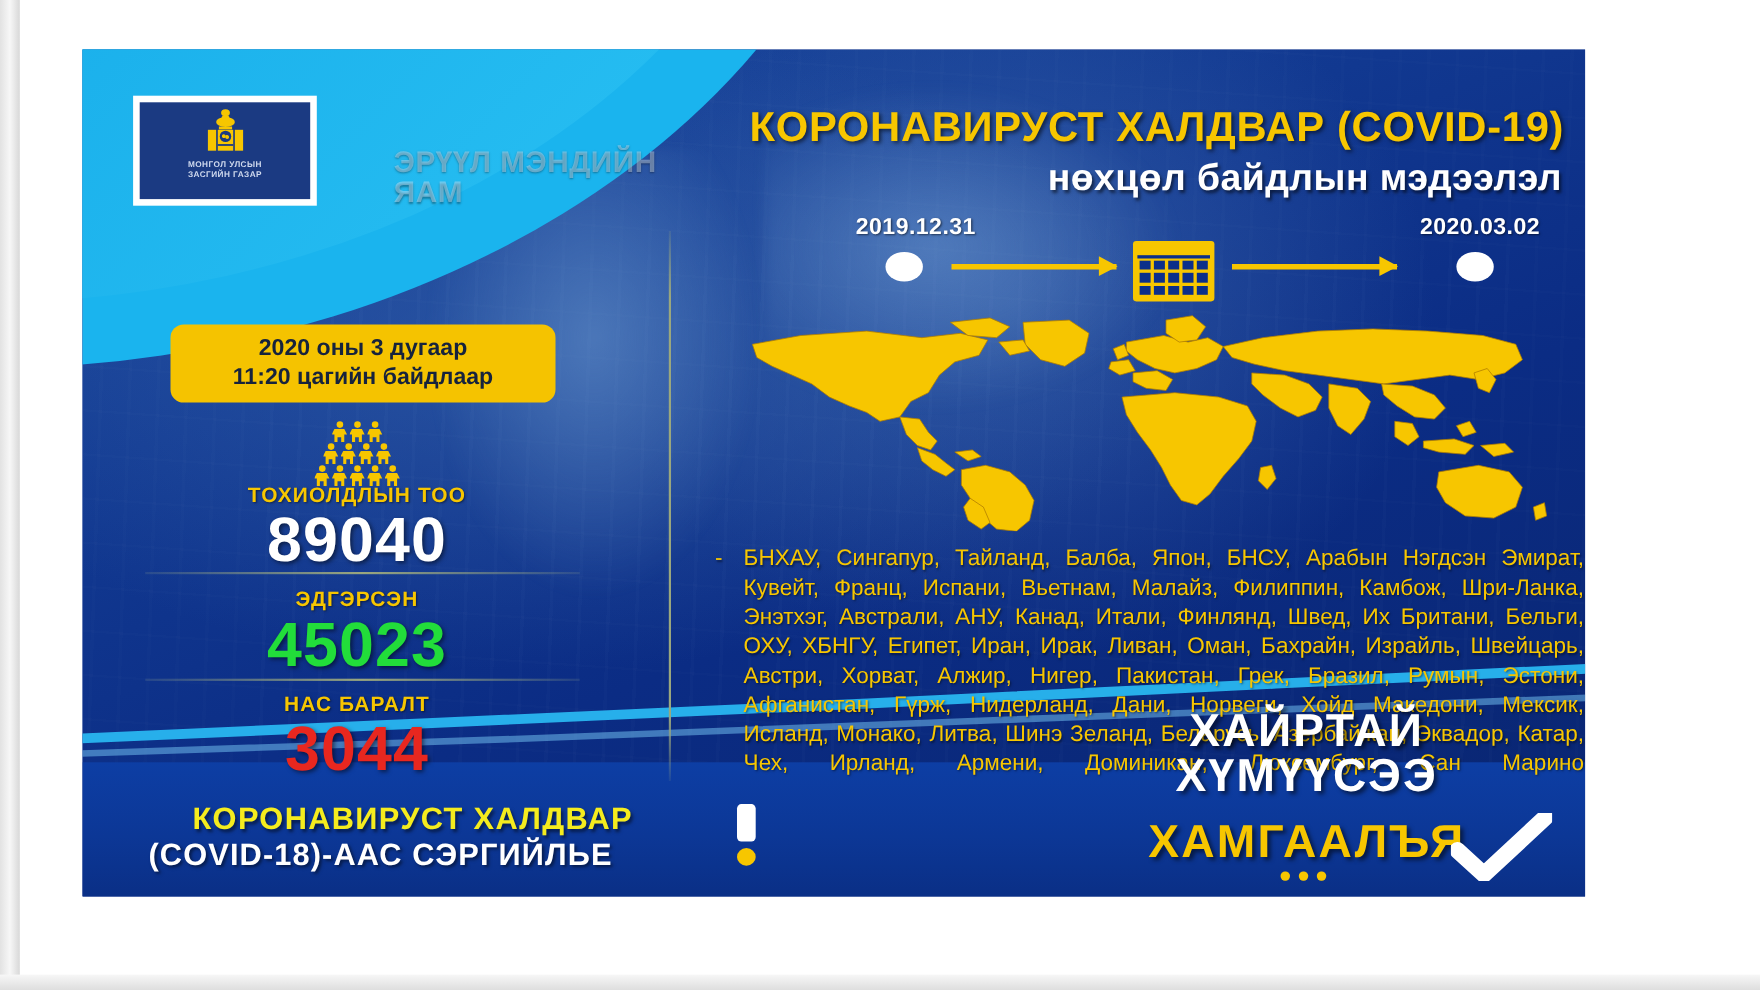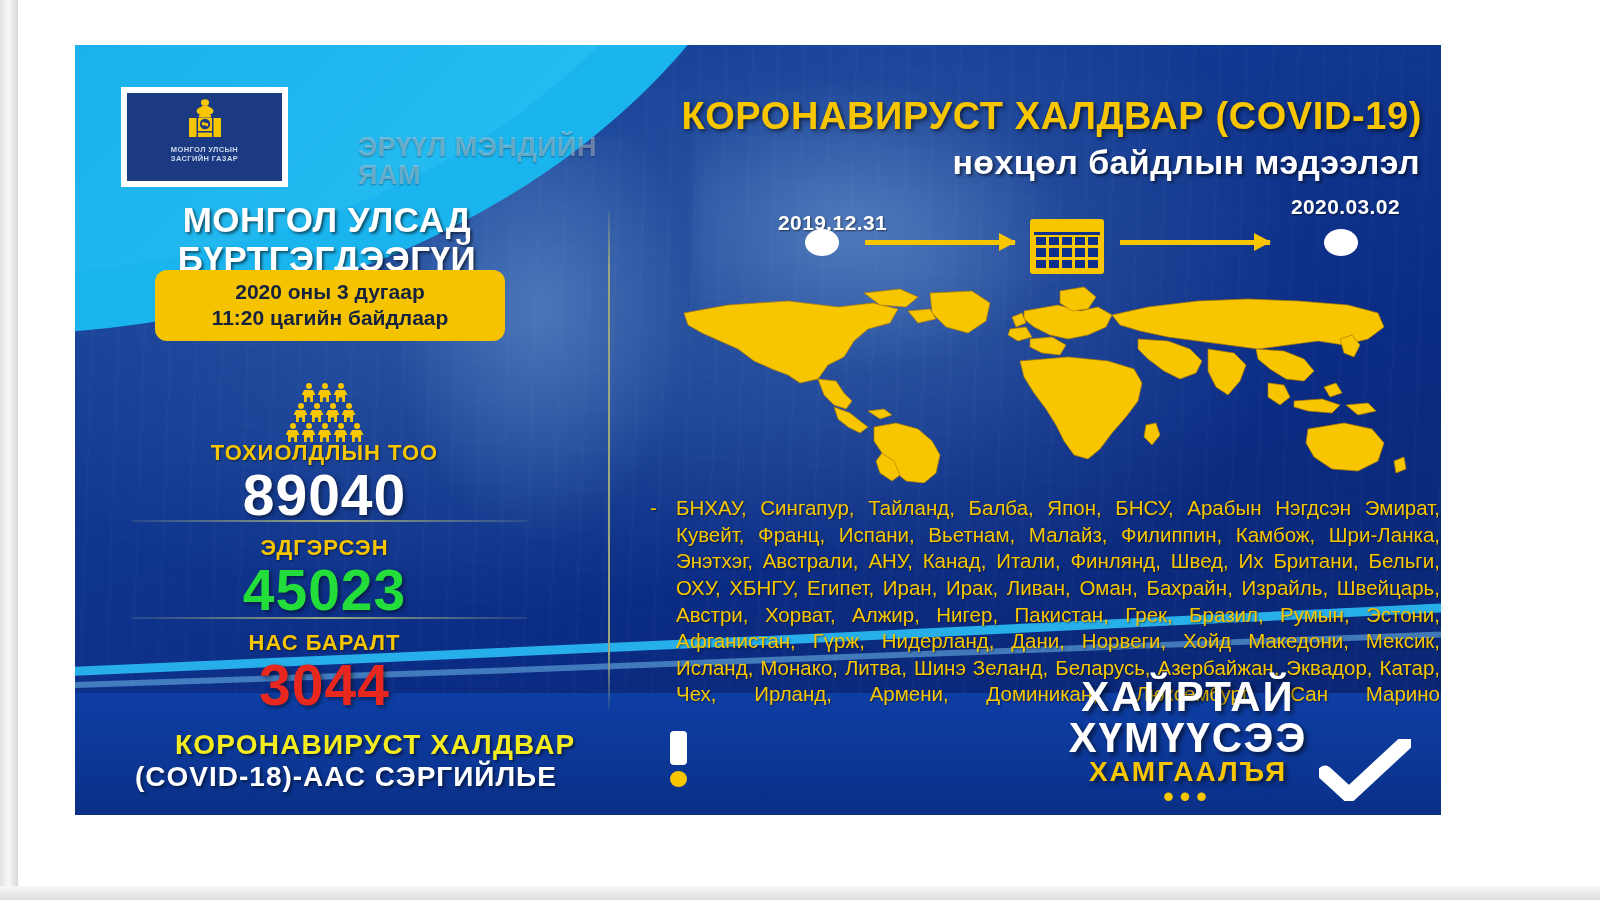--- a/index.html
+++ b/index.html
@@ -175,21 +175,21 @@
     font-size: 35px;
     font-weight: bold;
     line-height: 1.12;
     letter-spacing: .5px;
     text-align: center;
     text-shadow: 2px 2px 3px rgba(0,0,0,.55);
   }
 
   .date-badge {
     position: absolute;
-    left: 58px; top: 215px;
+    left: 58px; top: 240px;
     width: 350px;
     background: #f5c300;
     border-radius: 12px;
     padding: 9px 10px 11px;
     box-sizing: border-box;
     color: #16233d;
     font-size: 21px;
     font-weight: bold;
     line-height: 1.22;
     text-align: center;
@@ -226,21 +226,21 @@
     clip-path: polygon(18% 0, 82% 0, 100% 42%, 82% 42%, 82% 100%, 62% 100%, 62% 62%, 38% 62%, 38% 100%, 18% 100%, 18% 42%, 0 42%);
   }
 
   .stat-block {
     position: absolute;
     width: 455px;
     text-align: center;
   }
   .stat-label {
     color: #f7c600;
-    font-size: 22px;
+    font-size: 19px;
     font-weight: bold;
     letter-spacing: 1px;
     text-shadow: 1px 1px 2px rgba(0,0,0,.5);
   }
   .stat-value {
     font-size: 57px;
     font-weight: bold;
     letter-spacing: 1px;
     line-height: 1.05;
     text-shadow: 2px 2px 4px rgba(0,0,0,.5);
@@ -300,21 +300,21 @@
     width: 720px; height: 80px;
   }
   .tl-date {
     position: absolute;
     color: #ffffff;
     font-size: 21px;
     font-weight: bold;
     letter-spacing: .4px;
     text-shadow: 1px 1px 2px rgba(0,0,0,.55);
   }
-  .tl-date.left  { left: 78px;  top: 16px; }
+  .tl-date.left  { left: 78px;  top: 0; }
   .tl-date.right { right: 20px; top: 0; }
   .tl-dot {
     position: absolute;
     top: 34px;
     width: 34px; height: 27px;
     border-radius: 50%;
     background: #ffffff;
   }
   .tl-dot.left  { left: 105px; }
   .tl-dot.right { right: 62px; }
@@ -448,25 +448,26 @@
   .slogan-1, .slogan-2 {
     color: #ffffff;
     font-size: 42px;
     font-weight: bold;
     letter-spacing: 2px;
     line-height: .98;
     text-shadow: 3px 3px 4px rgba(0,0,0,.55);
   }
   .slogan-3 {
     color: #f7c600;
-    font-size: 28px;
+    font-size: 42px;
     font-weight: bold;
     letter-spacing: 2px;
     line-height: 1.0;
     text-shadow: 3px 3px 4px rgba(0,0,0,.55);
+    margin-top: 19px;
   }
   .slogan-dots {
     color: #f7c600;
     font-size: 30px;
     font-weight: bold;
     letter-spacing: 6px;
     line-height: .7;
   }
   .checkmark {
     position: absolute;
@@ -522,24 +523,20 @@
               </g>
             </svg>
           </div>
           <div class="logo-text">
             <div>МОНГОЛ УЛСЫН</div>
             <div>ЗАСГИЙН ГАЗАР</div>
           </div>
         </div>
       </div>
 
-      <div class="headline">
-        <div>МОНГОЛ УЛСАД</div>
-        <div>БҮРТГЭГДЭЭГҮЙ</div>
-      </div>
 
       <div class="date-badge">
         <div>2020 оны 3 дугаар</div>
         <div>11:20 цагийн байдлаар</div>
       </div>
 
       <div class="people-icon">
         <div class="people-row">
           <span class="person"></span>
             <span class="person"></span>

